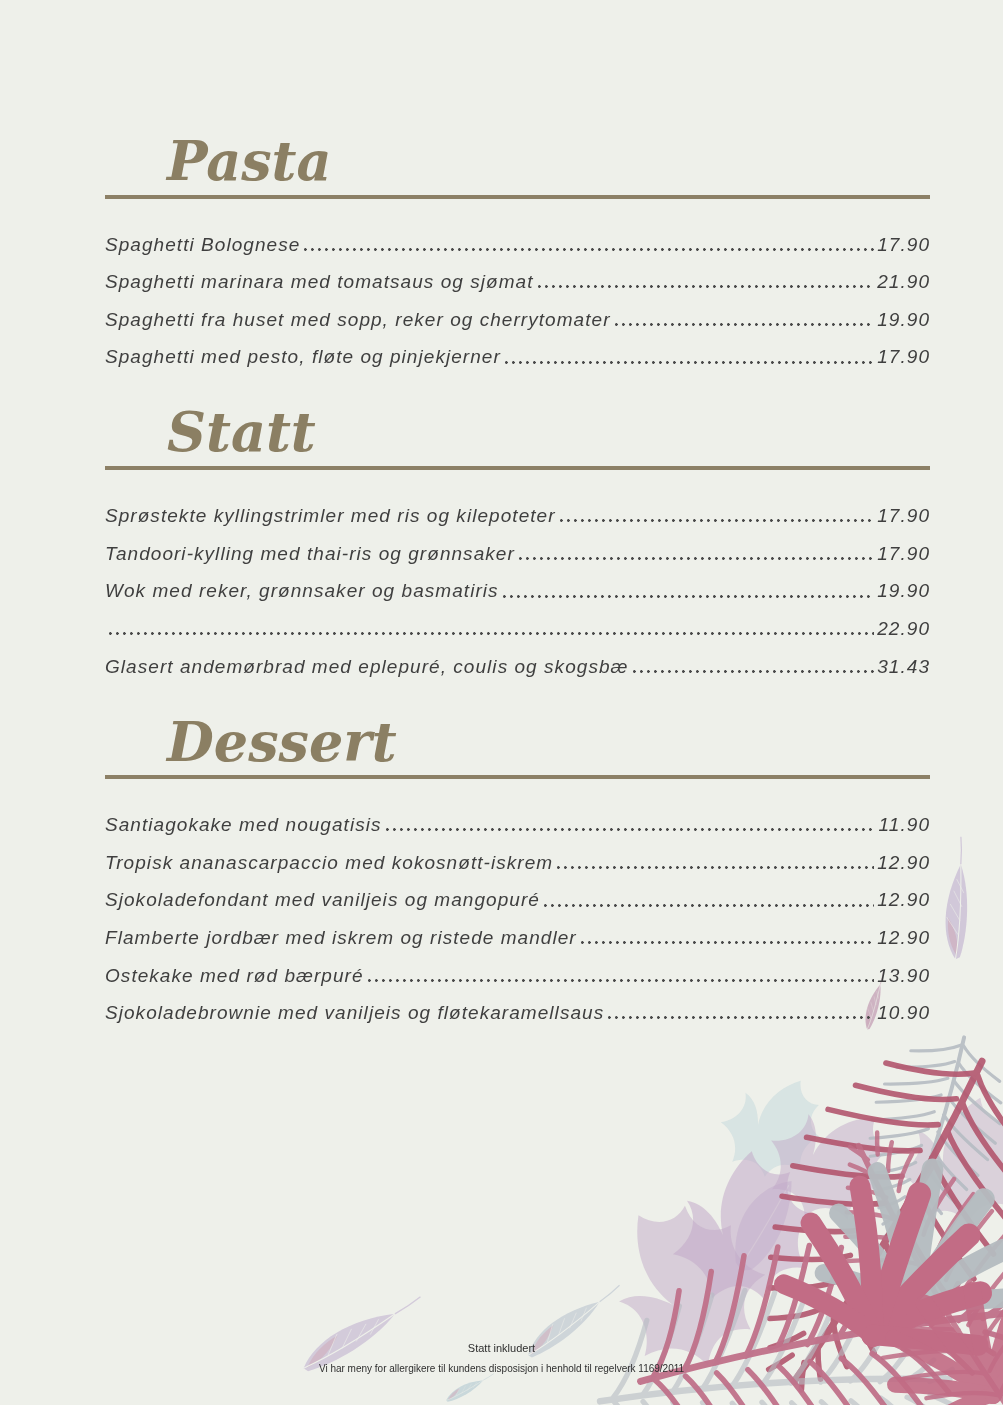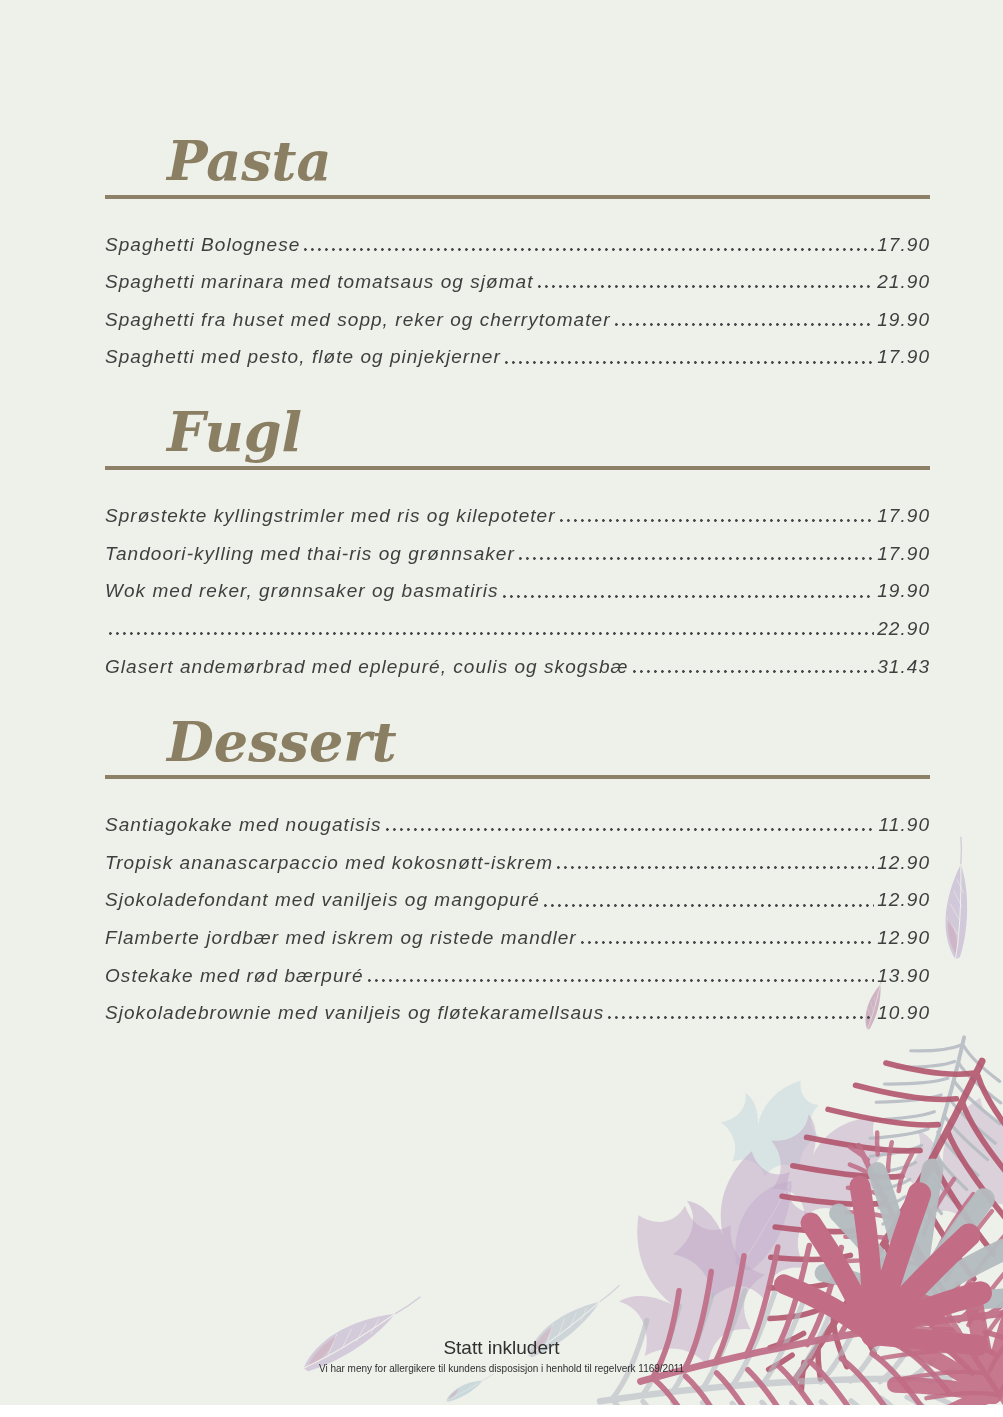--- a/index.html
+++ b/index.html
@@ -50,21 +50,21 @@
     background-size:7px 2.8px;
     background-repeat:repeat-x;
     background-position:left 0 bottom 4px;
   }
 
   
   .footer {
     position:absolute; left:0; top:1338px; width:1003px;
     text-align:center; z-index:3; color:#2f2f2f;
   }
-  .footer-line1 { font-size:19px; line-height:20px; }
+  .footer-line1 { font-size:11px; line-height:20px; }
   .footer-line2 { font-size:10px;   line-height:21px; }
 
   
   .decor, .defs-svg { position:absolute; pointer-events:none; }
   .decor { z-index:1; overflow:visible; }
   .corner-decor { right:0; bottom:0; }
   .feather-d { left:920px; top:835px; }
   .feather-e { left:850px; top:972px; }
   .feather-a { left:285px; top:1282px; }
   .feather-b { left:510px; top:1272px; }
@@ -195,21 +195,21 @@
         <div class="row">
           <span class="item-name">Spaghetti med pesto, fløte og pinjekjerner</span>
           <span class="leader"></span>
           <span class="item-price">17.90</span>
         </div>
       </div>
     </div>
 
     <div>
       <h2 class="section-heading">
-        <span class="section-title">Fugl</span>
+        <span class="section-title">Statt</span>
       </h2>
       <div class="rows">
         <div class="row">
           <span class="item-name">Sprøstekte kyllingstrimler med ris og kilepoteter</span>
           <span class="leader"></span>
           <span class="item-price">17.90</span>
         </div>
         <div class="row">
           <span class="item-name">Tandoori-kylling med thai-ris og grønnsaker</span>
           <span class="leader"></span>

